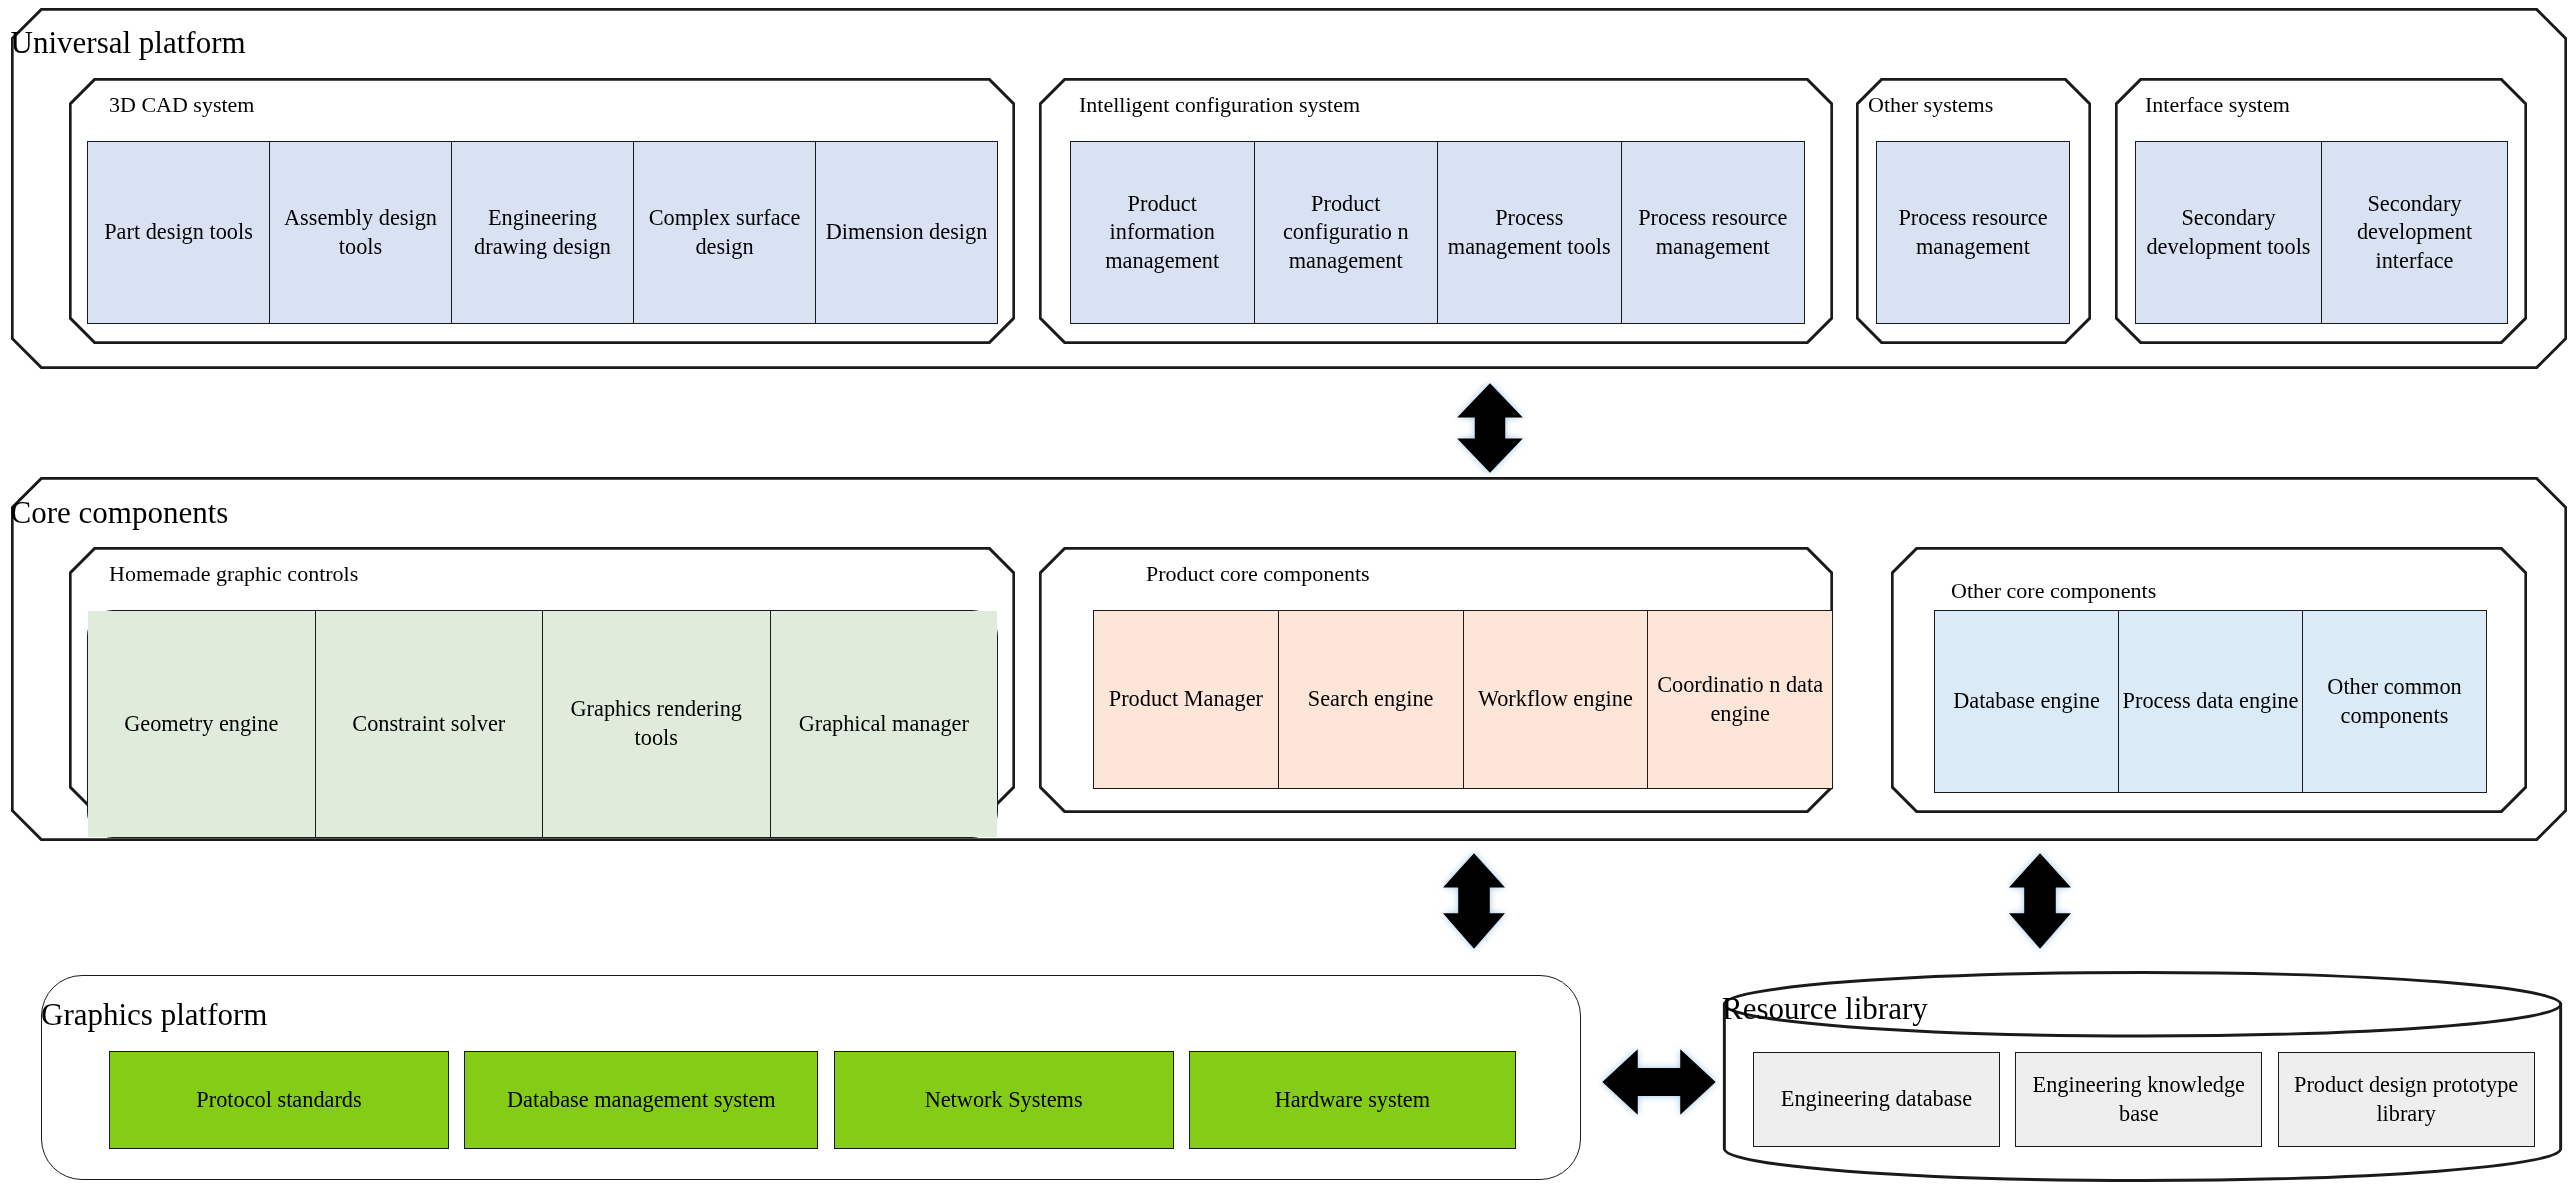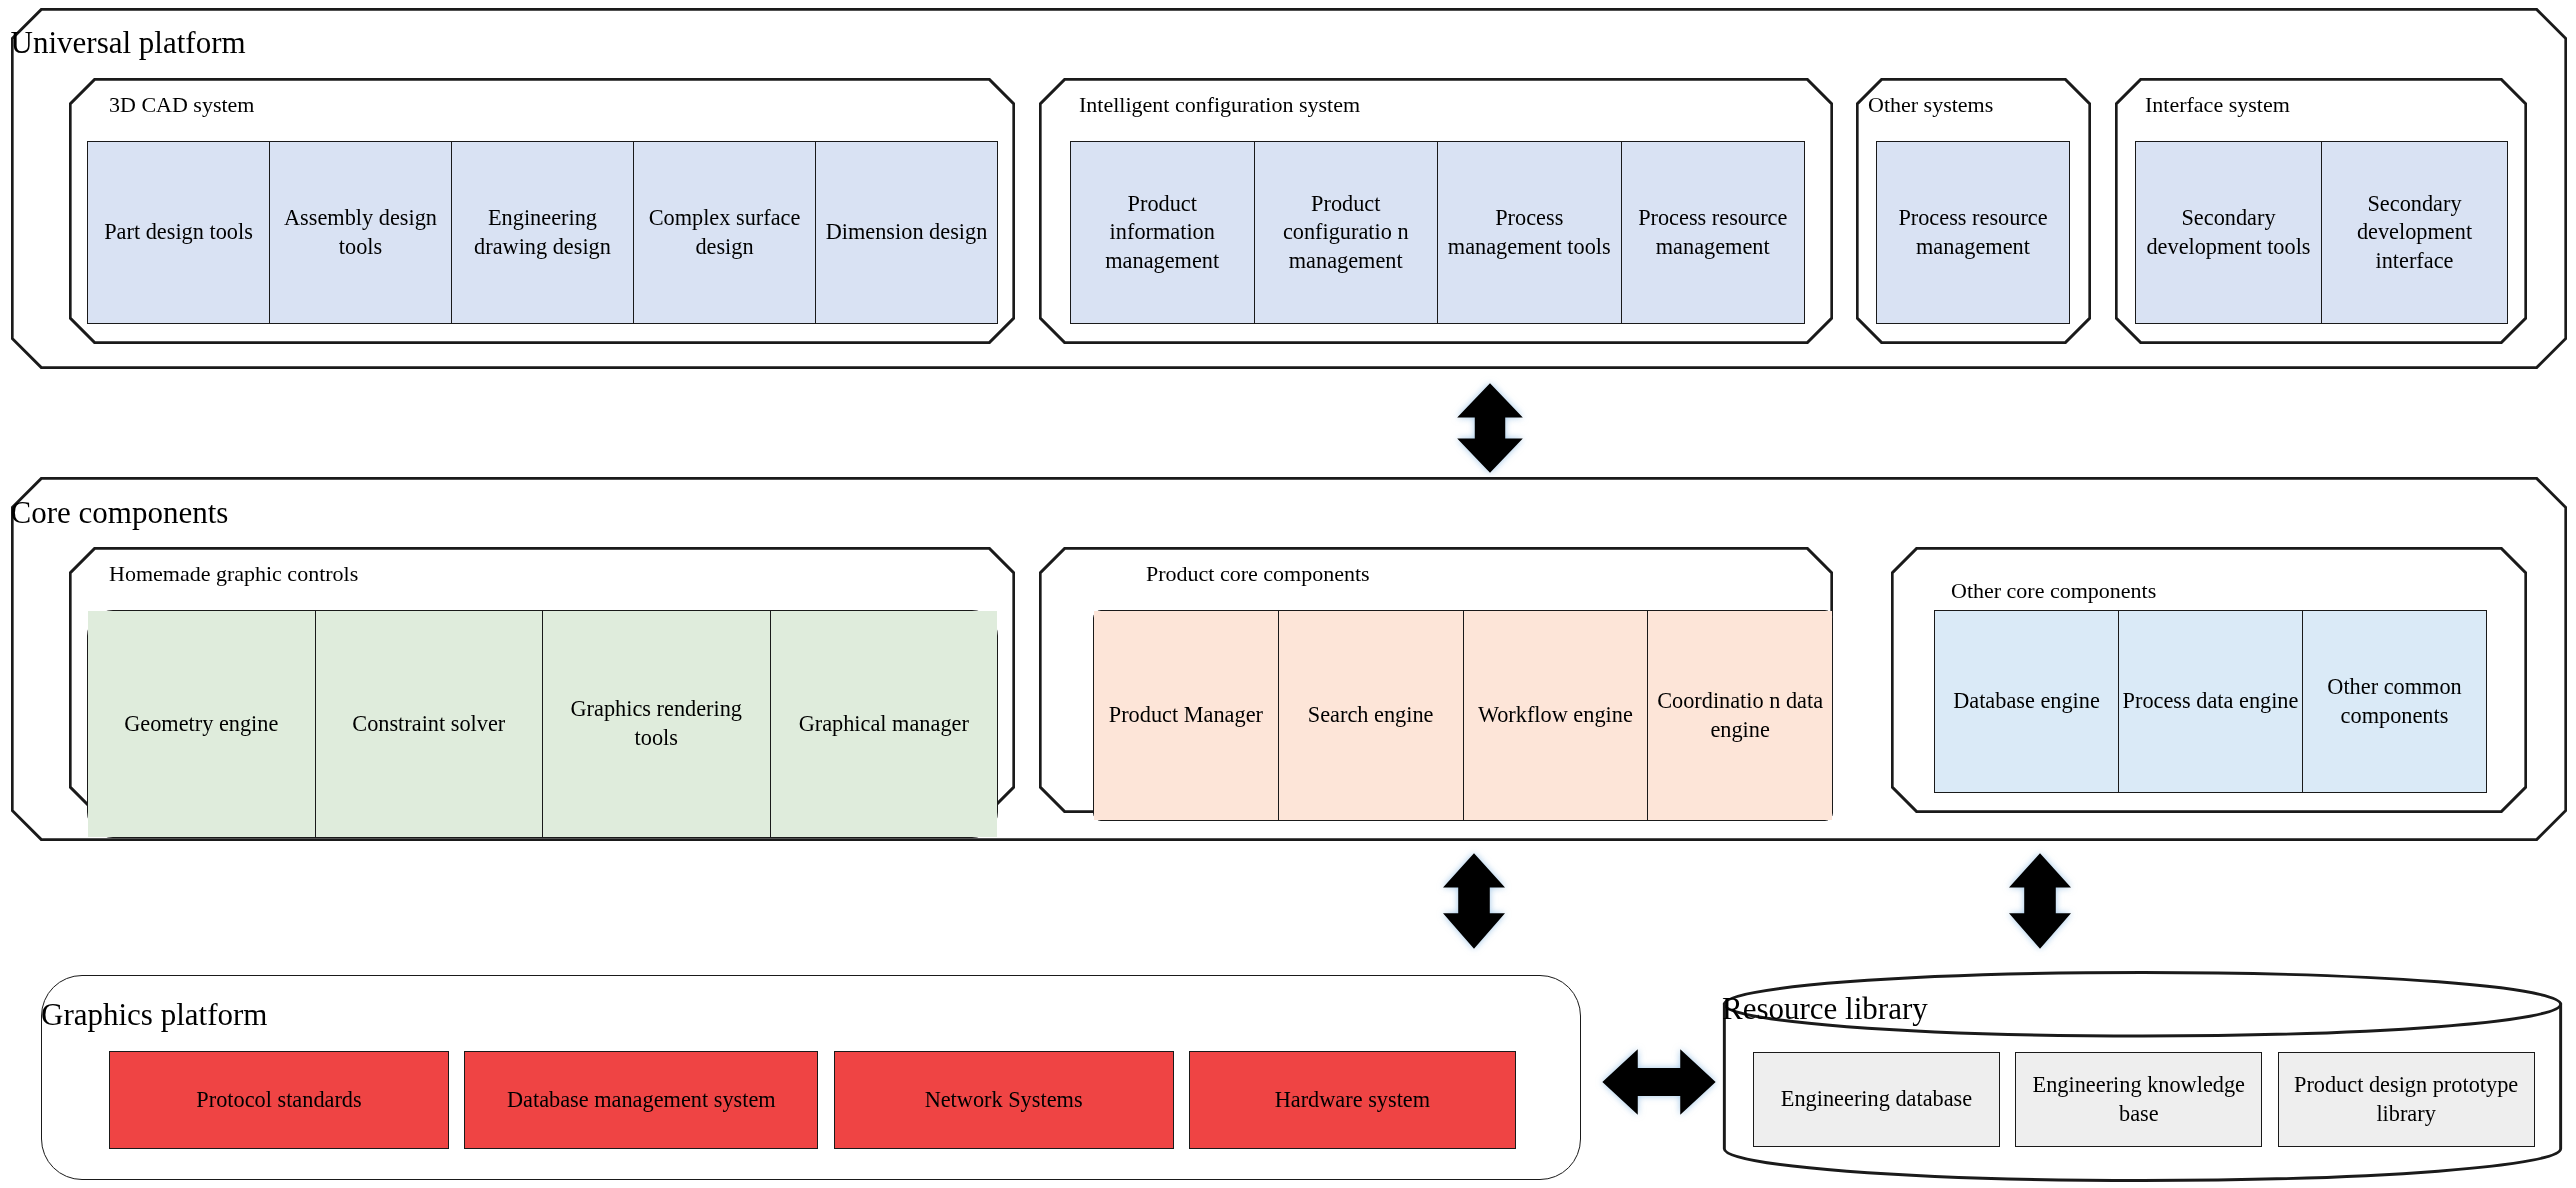--- a/index.html
+++ b/index.html
@@ -67,21 +67,21 @@
     background:#fff;
   }
   .tile-row{
     position:absolute;
     display:flex;
     gap:15.3px;
   }
   .tile{
     box-sizing:border-box;
     border:1.8px solid #1a1a1a;
-    background:#ef4444;
+    background:#84cc16;
     display:flex;align-items:center;justify-content:center;
     text-align:center;
     font-size:22.3px;line-height:1.3;
     padding:2.4px 4.7px;
   }
   .tile.grey{background:#eeeeee;}
 
   .cyl{position:absolute;}
   .cyl svg{position:absolute;inset:0;width:100%;height:100%;}
 
@@ -172,21 +172,21 @@
   <div class="cell">Graphics rendering tools</div>
   <div class="cell">Graphical manager</div>
 </div>
 
 <div class="octwrap" style="left:1039px;top:547px;width:794px;height:266px;">
   <svg viewBox="0 0 1350 452" preserveAspectRatio="none">
     <polygon points="44,2 1306,2 1348,44 1348,408 1306,450 44,450 2,408 2,44" fill="#ffffff" stroke="#1a1a1a" stroke-width="5"></polygon>
   </svg>
 </div>
 <div class="grp-title" style="left:1146px;top:563px;">Product core components</div>
-<div class="strip fill-peach" style="left:1093px;top:610px;width:740px;height:211px;border-radius:8px;">
+<div class="strip fill-peach" style="left:1093px;top:610px;width:740px;height:179px;">
   <div class="cell">Product Manager</div>
   <div class="cell">Search engine</div>
   <div class="cell">Workflow engine</div>
   <div class="cell">Coordinatio n data engine</div>
 </div>
 
 <div class="octwrap" style="left:1891px;top:547px;width:636px;height:266px;">
   <svg viewBox="0 0 1082 452" preserveAspectRatio="none">
     <polygon points="44,2 1038,2 1080,44 1080,408 1038,450 44,450 2,408 2,44" fill="#ffffff" stroke="#1a1a1a" stroke-width="5"></polygon>
   </svg>

